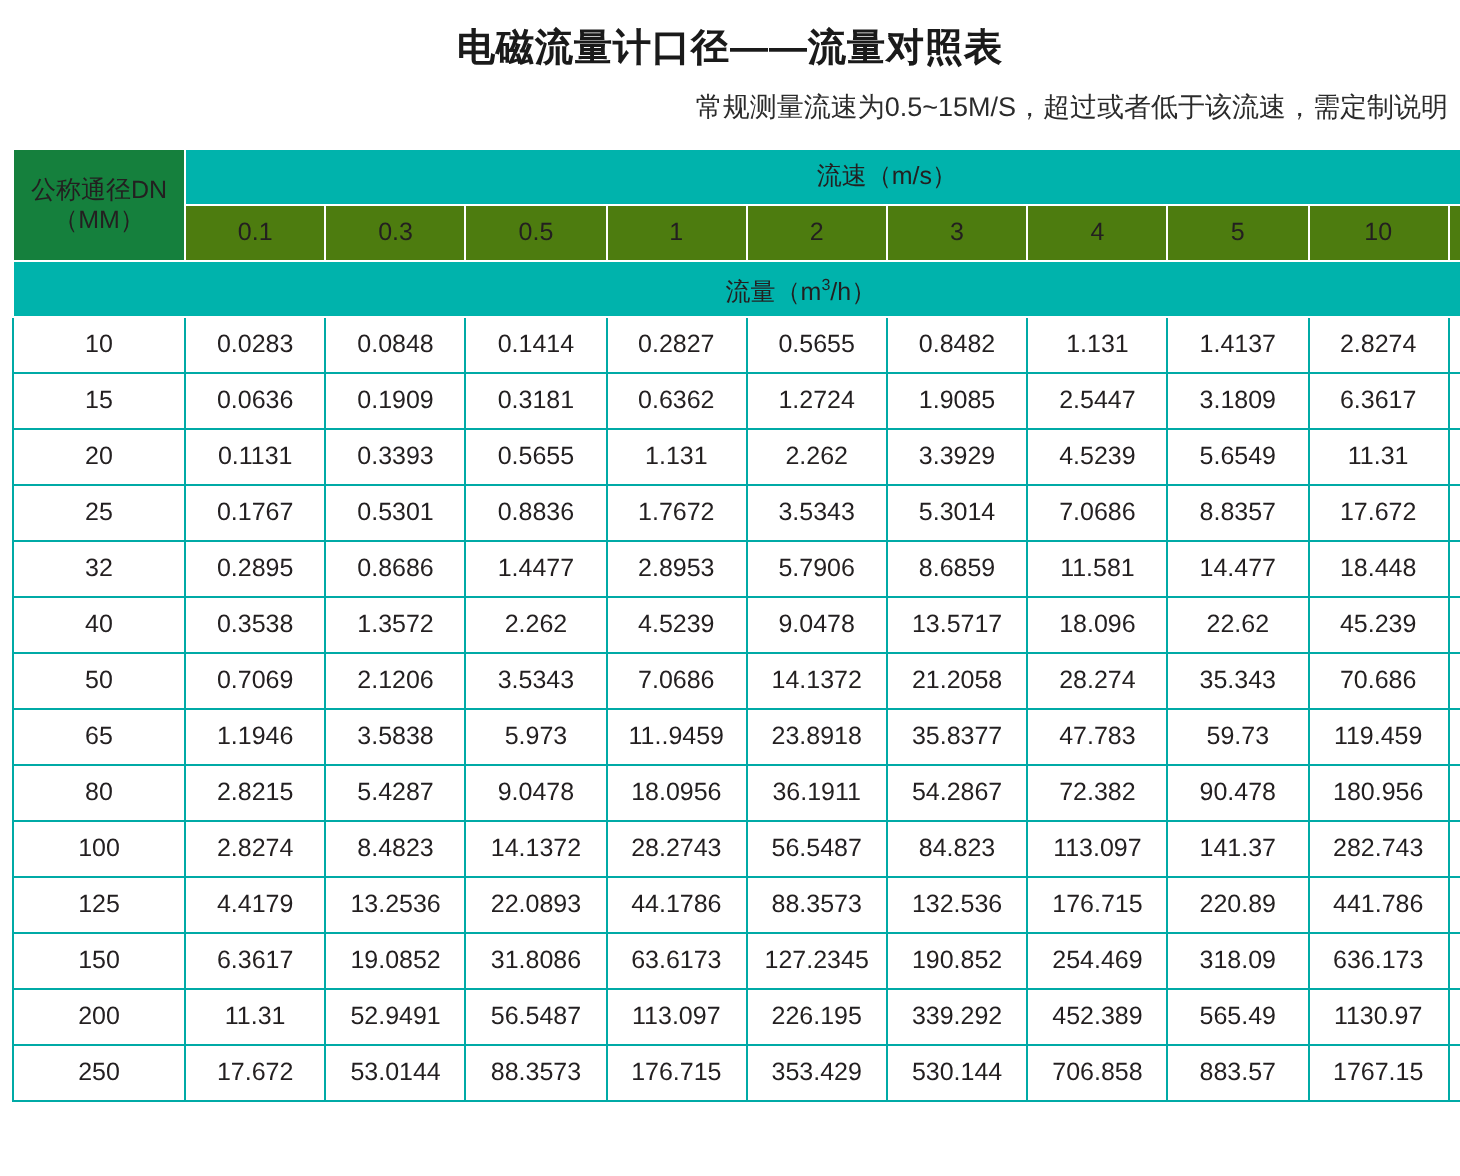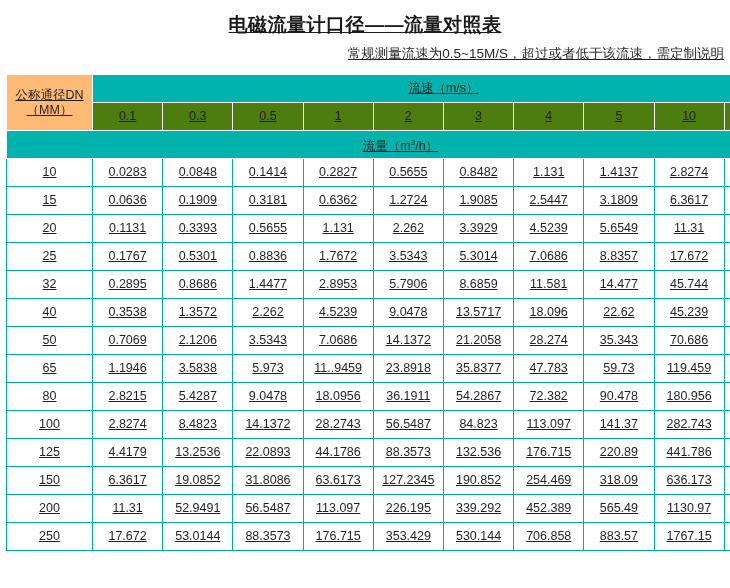--- a/index.html
+++ b/index.html
@@ -11,21 +11,20 @@
     height: 588px;
     background: #ffffff;
     font-family: "Liberation Sans", sans-serif;
     color: #231f20;
     overflow: hidden;
   }
   .page {
     width: 730px;
     box-sizing: border-box;
     padding: 8px 6px 0 6px;
-    text-decoration: underline;
   }
   .title {
     text-align: center;
     font-size: 19px;
     font-weight: bold;
     color: #1a1a1a;
     letter-spacing: 0.5px;
     margin: 4px 0 0 0;
     line-height: 26px;
   }
@@ -47,21 +46,21 @@
     text-align: center;
     vertical-align: middle;
     font-size: 12.5px;
     color: #231f20;
     font-weight: normal;
     padding: 0;
     height: 27px;
     line-height: 15px;
   }
   .hdr-dn {
-    background: #fdba74;
+    background: #15803d;
     color: #ffffff;
     font-size: 12.5px;
     line-height: 17px;
     border-color: #ffffff !important;
   }
   .hdr-speed {
     background: #00b3ac;
     color: #ffffff;
     font-size: 13.5px;
     border-color: #ffffff !important;
@@ -190,21 +189,21 @@
       <tr>
         <td class="dncell">32</td>
         <td>0.2895</td>
         <td>0.8686</td>
         <td>1.4477</td>
         <td>2.8953</td>
         <td>5.7906</td>
         <td>8.6859</td>
         <td>11.581</td>
         <td>14.477</td>
-        <td>45.744</td>
+        <td>18.448</td>
         <td>43.43</td>
       </tr>
       <tr>
         <td class="dncell">40</td>
         <td>0.3538</td>
         <td>1.3572</td>
         <td>2.262</td>
         <td>4.5239</td>
         <td>9.0478</td>
         <td>13.5717</td>

